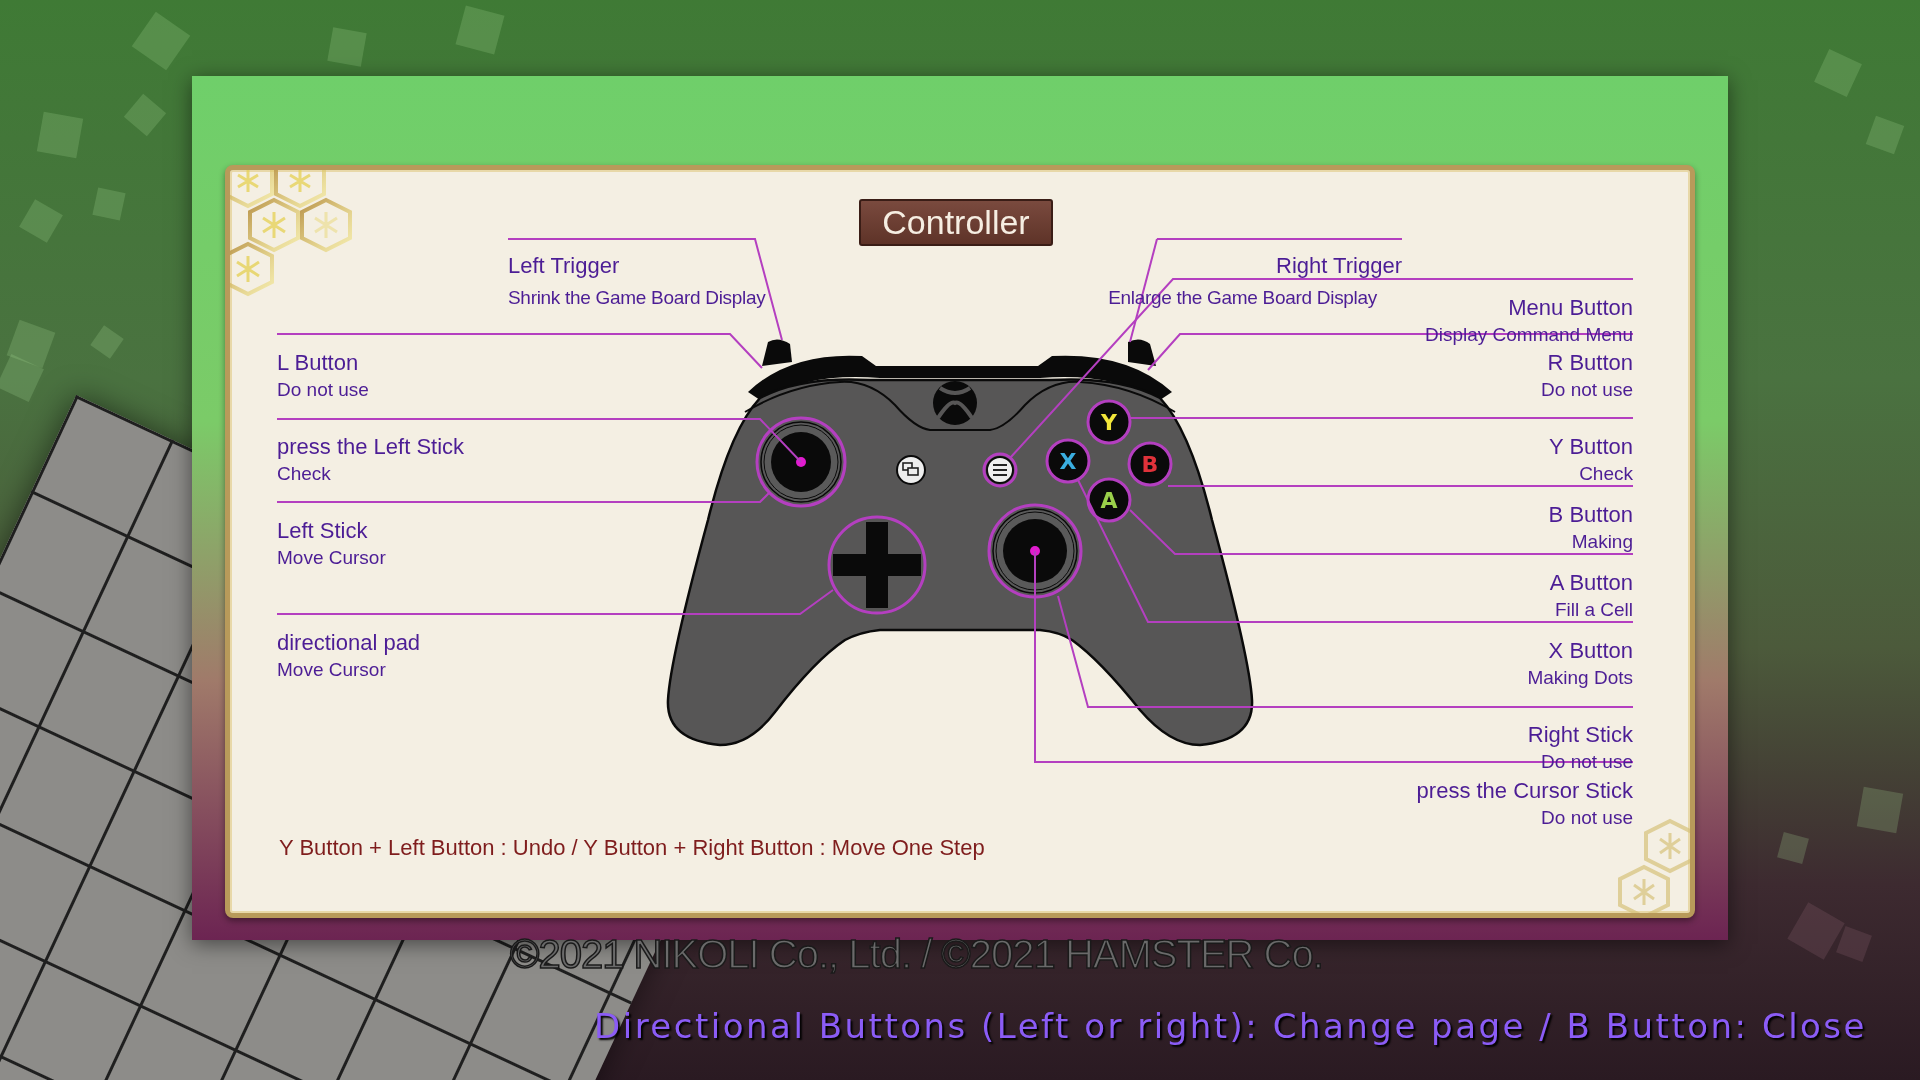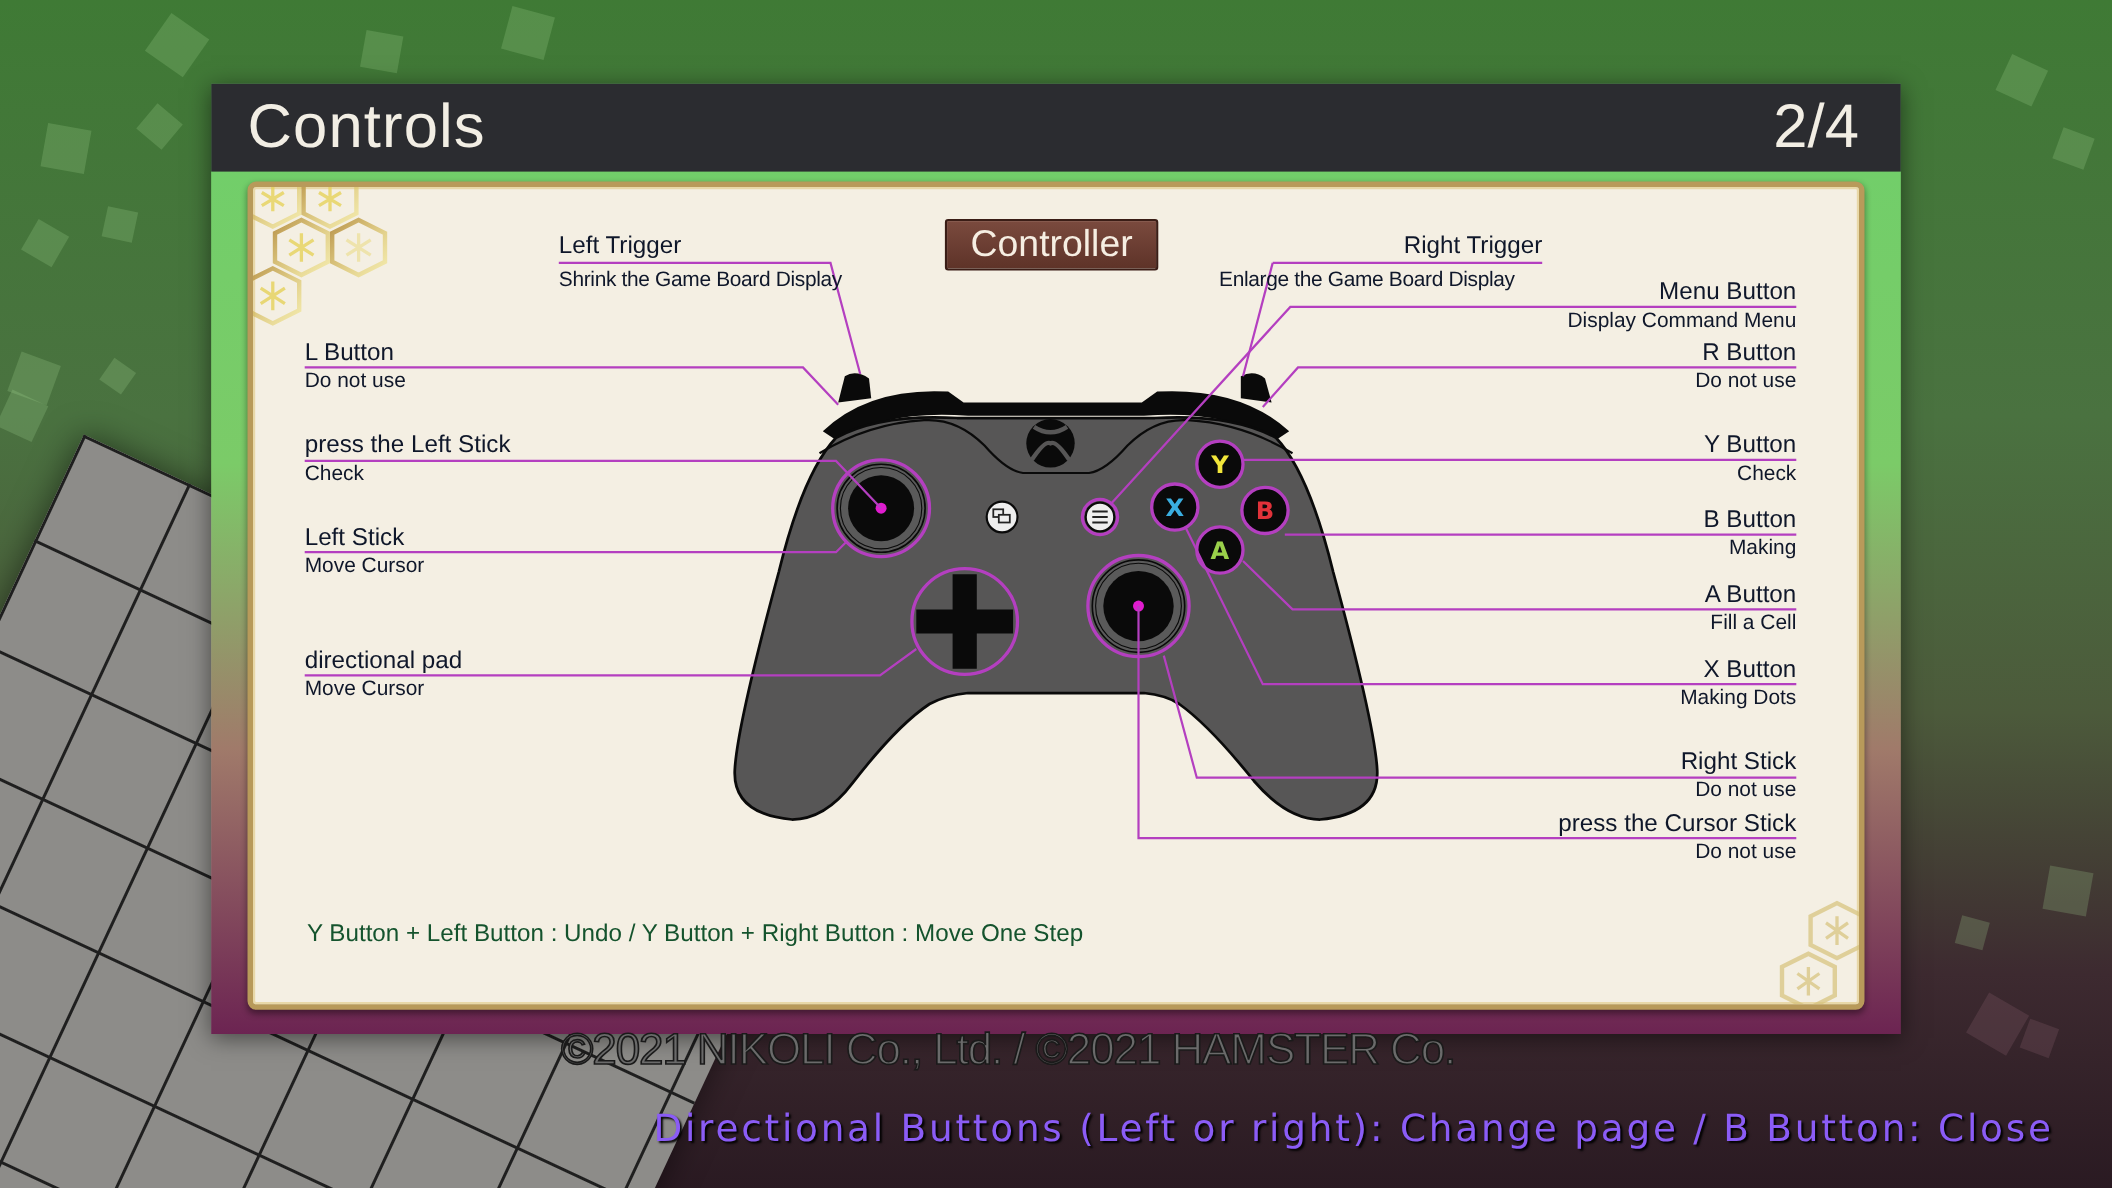--- a/index.html
+++ b/index.html
@@ -52,30 +52,30 @@
 
   .controller-badge {
     position: absolute; left: 859px; top: 199px; width: 194px; height: 47px;
     background: linear-gradient(180deg, #7a4a3e, #5e3328);
     border: 2px solid #3a1d16;
     border-radius: 3px;
     color: #f6eee2; font-size: 34px; text-align: center; line-height: 42px;
     font-family: "Liberation Sans", sans-serif;
   }
 
-  .lbl { position: absolute; color: #0f172a; font-family: "Liberation Sans", sans-serif; white-space: nowrap; }
+  .lbl { position: absolute; color: #4c1d95; font-family: "Liberation Sans", sans-serif; white-space: nowrap; margin-top: 43px; }
   .lbl.t { font-size: 22px; }
   .lbl.s { font-size: 19px; }
   .lbl.s.narrow { font-size: 19px; letter-spacing: -0.3px; }
   .lbl.r { }
 
   .diagram { position: absolute; left: 0; top: 0; width: 1920px; height: 1080px; pointer-events: none; }
 
   .combo-note {
-    position: absolute; left: 279px; top: 835px; font-size: 22px; color: #14532d;
+    position: absolute; left: 279px; top: 835px; font-size: 22px; color: #7f1d1d;
     font-family: "Liberation Sans", sans-serif; white-space: nowrap;
   }
 
   .copyright {
     position: absolute; left: 510px; top: 932px; font-size: 40px; color: #6a6a6a;
     font-family: "Liberation Sans", sans-serif; letter-spacing: -1px;
     -webkit-text-stroke: 1.5px #1a1a1a;
     white-space: nowrap;
   }
   .help-bar {
@@ -107,24 +107,20 @@
   <div class="bg-sq" style="left:1840px;top:930px;width:28px;height:28px;transform:rotate(20deg);background:rgba(170,120,140,0.18)"></div>
 </div>
 
 <div class="grid-board">
   <span class="grid-num" style="left:320px;top:40px">4</span>
   <span class="grid-num" style="left:220px;top:130px">2</span>
   <span class="grid-num" style="left:420px;top:140px">6</span>
 </div>
 
 <div class="panel">
-  <div class="panel-header">
-    <div class="panel-title">Controls</div>
-    <div class="panel-page">2/4</div>
-  </div>
 
   <div class="card">
 
     <svg class="hex-deco" style="left:0;top:0" width="150" height="150" viewBox="0 0 150 150">
       <defs>
         <linearGradient id="hg" x1="0" y1="0" x2="1" y2="1">
           <stop offset="0" stop-color="#b8924a"></stop>
           <stop offset="1" stop-color="#f2e57a" stop-opacity="0.5"></stop>
         </linearGradient>
       </defs>

